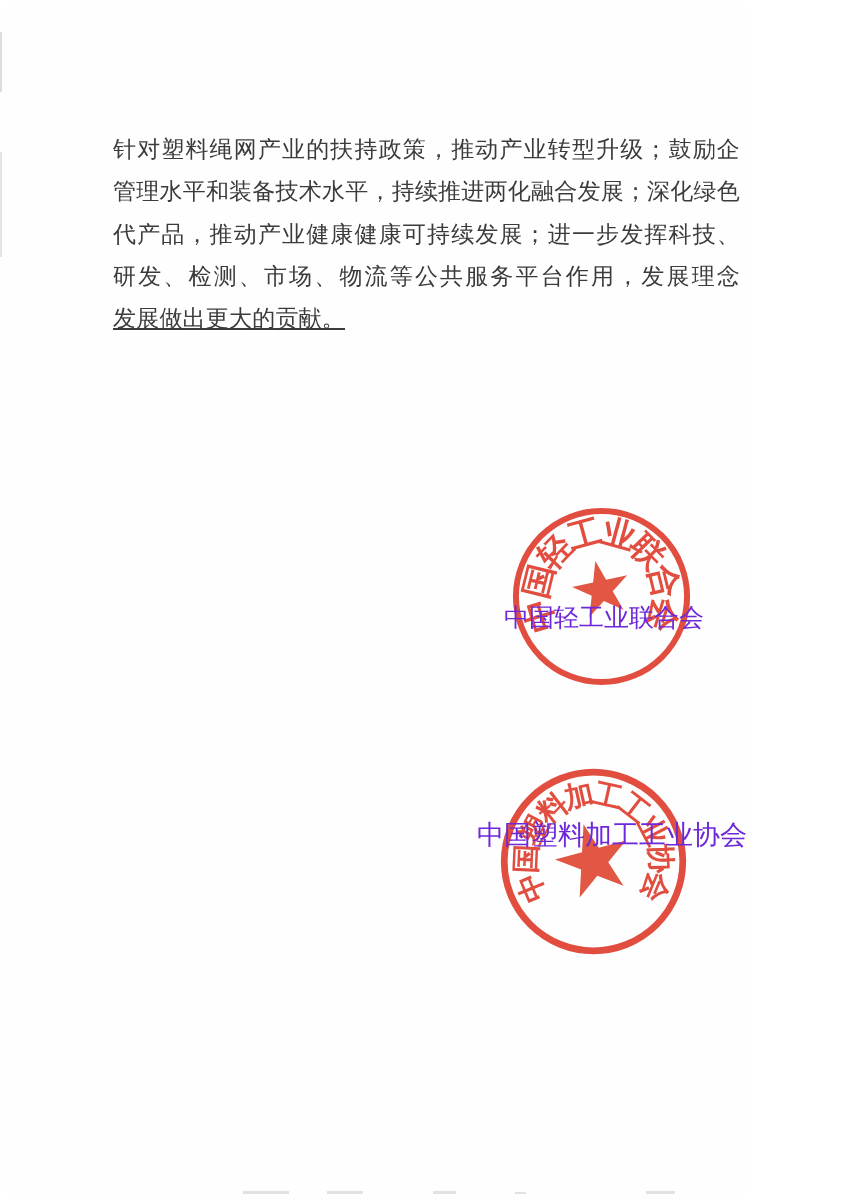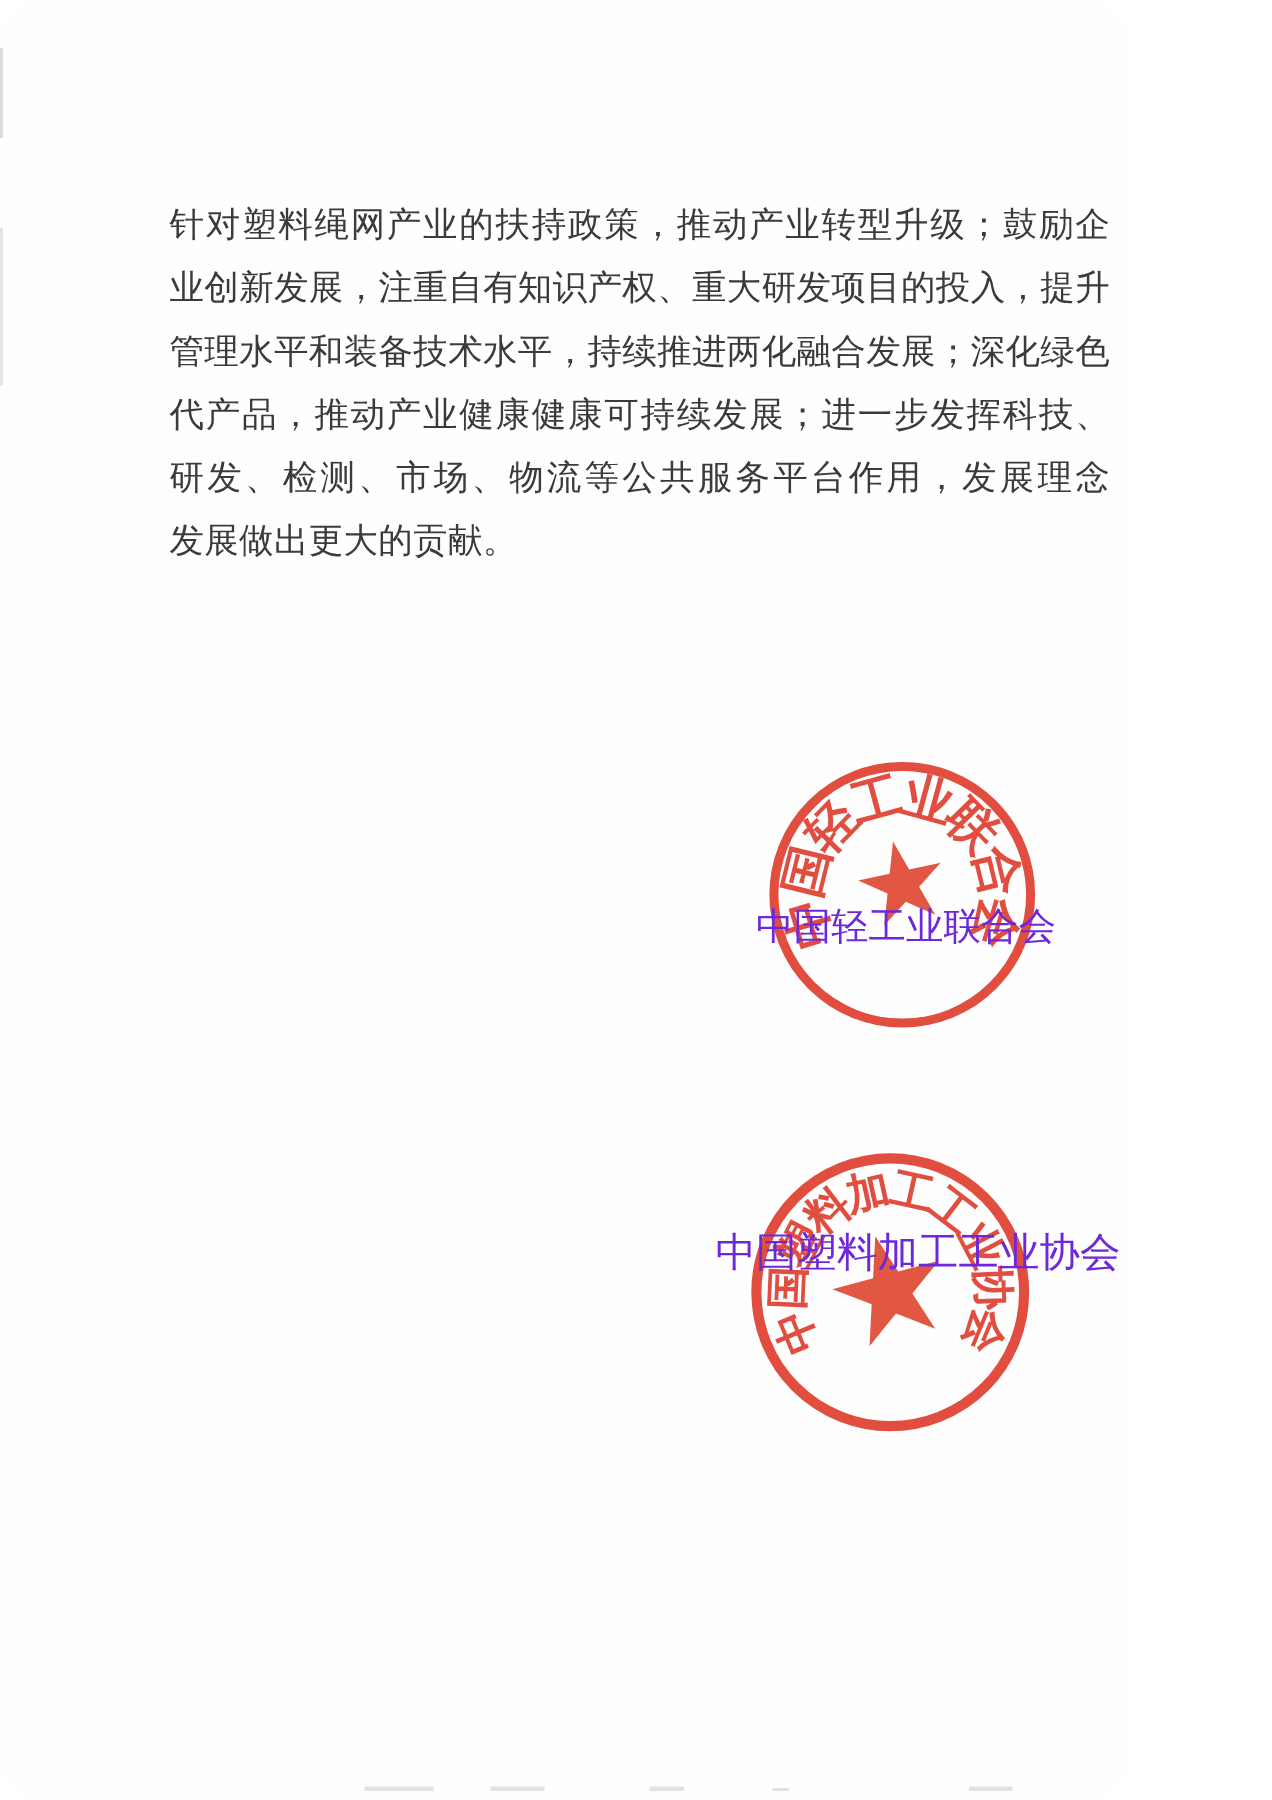--- a/index.html
+++ b/index.html
@@ -29,20 +29,21 @@
     letter-spacing: 0.2px;
   }
   .doc-text .line {
     text-align: justify;
     text-align-last: justify;
     text-justify: inter-character;
     white-space: nowrap;
   }
   .doc-text .line.last {
     text-align-last: left;
+    text-decoration: underline;
   }
 
   
   .seal {
     position: absolute;
     opacity: 0.9;
   }
   .seal-1 { left: 509px; top: 504px; width: 185px; height: 185px; }
   .seal-2 { left: 497px; top: 765px; width: 193px; height: 193px; }
   .seal svg { width: 100%; height: 100%; display: block; }
@@ -84,21 +85,20 @@
   <div class="artifact art-left-1"></div>
   <div class="artifact art-left-2"></div>
   <div class="artifact art-bot-1"></div>
   <div class="artifact art-bot-2"></div>
   <div class="artifact art-bot-3"></div>
   <div class="artifact art-bot-4"></div>
   <div class="artifact art-bot-5"></div>
 
   <div class="doc-text">
     <div class="line">针对塑料绳网产业的扶持政策，推动产业转型升级；鼓励企</div>
-    <div class="line">业创新发展，注重自有知识产权、重大研发项目的投入，提升</div>
     <div class="line">管理水平和装备技术水平，持续推进两化融合发展；深化绿色</div>
     <div class="line">代产品，推动产业健康健康可持续发展；进一步发挥科技、</div>
     <div class="line">研发、检测、市场、物流等公共服务平台作用，发展理念</div>
     <div class="line last">发展做出更大的贡献。</div>
   </div>
 
   <div class="seal seal-1">
     <svg viewBox="0 0 200 200">
       <circle cx="100" cy="100" r="92.5" fill="none" stroke-width="6.5" class="ring-circle" stroke="#de3b2c"></circle>
       <g class="ring-text">

